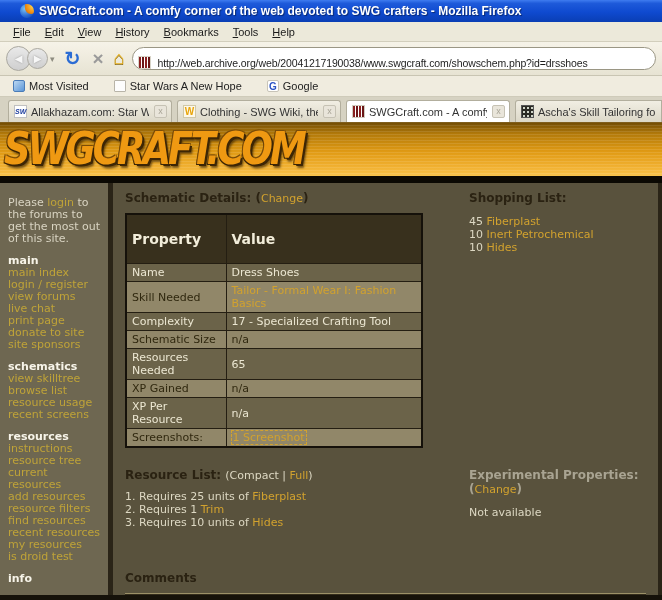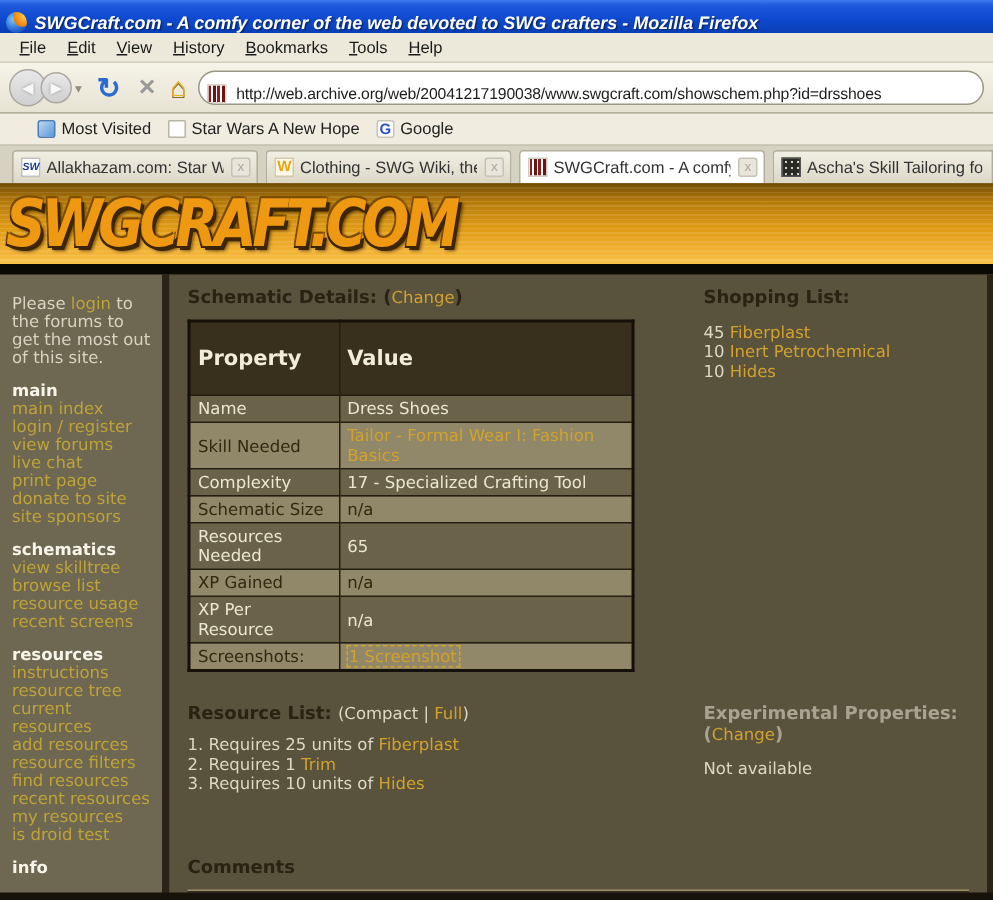--- a/index.html
+++ b/index.html
@@ -2,21 +2,21 @@
 <html><head>
 <meta charset="utf-8">
 <style>
   * { margin:0; padding:0; box-sizing:border-box; }
   html,body { width:662px; height:600px; }
   body { font-family:"Liberation Sans", sans-serif; background:#59523d; overflow:hidden; }
   .window { width:662px; height:600px; display:flex; flex-direction:column; overflow:hidden; }
 
   
   .titlebar { height:22px; flex:0 0 22px; background:linear-gradient(180deg,#3f7cf0 0%,#1e5ada 15%,#0f4ad0 55%,#0a3eb4 100%);
-    display:flex; align-items:flex-end; padding-left:4px;font-style:italic; }
+    display:flex; align-items:center; padding-left:20px; }
   .firefox-icon { width:14px; height:14px; border-radius:50%; margin-right:5px;
     background:radial-gradient(circle at 35% 35%, #7ec4f4 0%, #2b6bd4 55%, #0c3ba0 100%); position:relative; overflow:hidden; flex:0 0 14px;}
   .firefox-icon::after { content:""; position:absolute; right:-2px; top:-1px; width:11px; height:11px;
     background:radial-gradient(circle at 70% 30%, #ffd24a, #f08a12 60%, #c05c06); border-radius:0 50% 50% 60%; }
   .title-text { color:#fff; font-size:12px; font-weight:bold; white-space:nowrap; text-shadow:1px 1px 1px rgba(0,0,0,.45); }
 
   .menubar { height:20px; flex:0 0 20px; background:#ece9da; border-bottom:1px solid #d2cebc; display:flex; align-items:center; padding-left:6px; }
   .menu-item { display:inline-block; font-size:11px; color:#1a1a1a; padding:2px 7px; cursor:default; }
   .menu-item::first-letter { text-decoration:underline; }
 
@@ -30,21 +30,21 @@
   .refresh-glyph { font-size:19px; font-weight:bold; color:#2b6cd4; margin:0 6px; }
   .stop-glyph { font-size:19px; font-weight:bold; color:#9a9a9a; margin:0 6px; }
   .home-glyph { font-size:18px; font-weight:bold; color:#e8b01c; margin:0 8px 0 4px; text-shadow:0 1px 0 #8a6a10; }
   .urlbar { flex:1; height:23px; background:#fff; border:1px solid #9a9684; border-radius:12px;
     display:flex; align-items:flex-end; padding:0 8px 0 5px; overflow:hidden; }
   .site-favicon { width:13px; height:13px; border:1px solid #d8d4c8; background:
     repeating-linear-gradient(90deg,#8a2020 0 2px,#ffffff 2px 3px,#6a1616 3px 5px,#ffffff 5px 6px); margin-right:6px; flex:0 0 13px; }
   .url-text { font-size:10.5px; color:#1d1d1d; white-space:nowrap; letter-spacing:-0.1px; }
 
   .bookmarksbar { height:21px; flex:0 0 21px; background:#f0ecdf; border-bottom:1px solid #cfcbba;
-    display:flex; align-items:center; padding-left:22px; gap:2px; }
+    display:flex; align-items:center; padding-left:10px; gap:16px; }
   .bm-item { display:flex; align-items:center; font-size:11px; color:#222; padding:1px 6px 1px 3px; }
   .bm-icon { width:12px; height:12px; margin-right:4px; border-radius:2px; flex:0 0 12px; }
   .mostvisited-icon { background:linear-gradient(135deg,#bcd8f2,#5b96d8); border:1px solid #4a7cb8; }
   .page-icon { background:#fdfdfd; border:1px solid #b8b4a8; border-radius:1px; }
   .google-icon { background:#fff; border:1px solid #c8c4b8; color:#2a52c4; font-size:10px; font-weight:bold; text-align:center; line-height:11px; }
 
   .tabbar { height:25px; flex:0 0 25px; background:#d6d2c2; display:flex; align-items:flex-end; padding-left:8px; }
   .tab { height:22px; display:flex; align-items:center; border:1px solid #b2ae9d; border-bottom:none;
     border-radius:3px 3px 0 0; background:linear-gradient(180deg,#f1eee3,#dcd8c8); padding:0 4px 0 5px; margin-right:5px; overflow:hidden; }
   .tab.active { background:#fff; }

